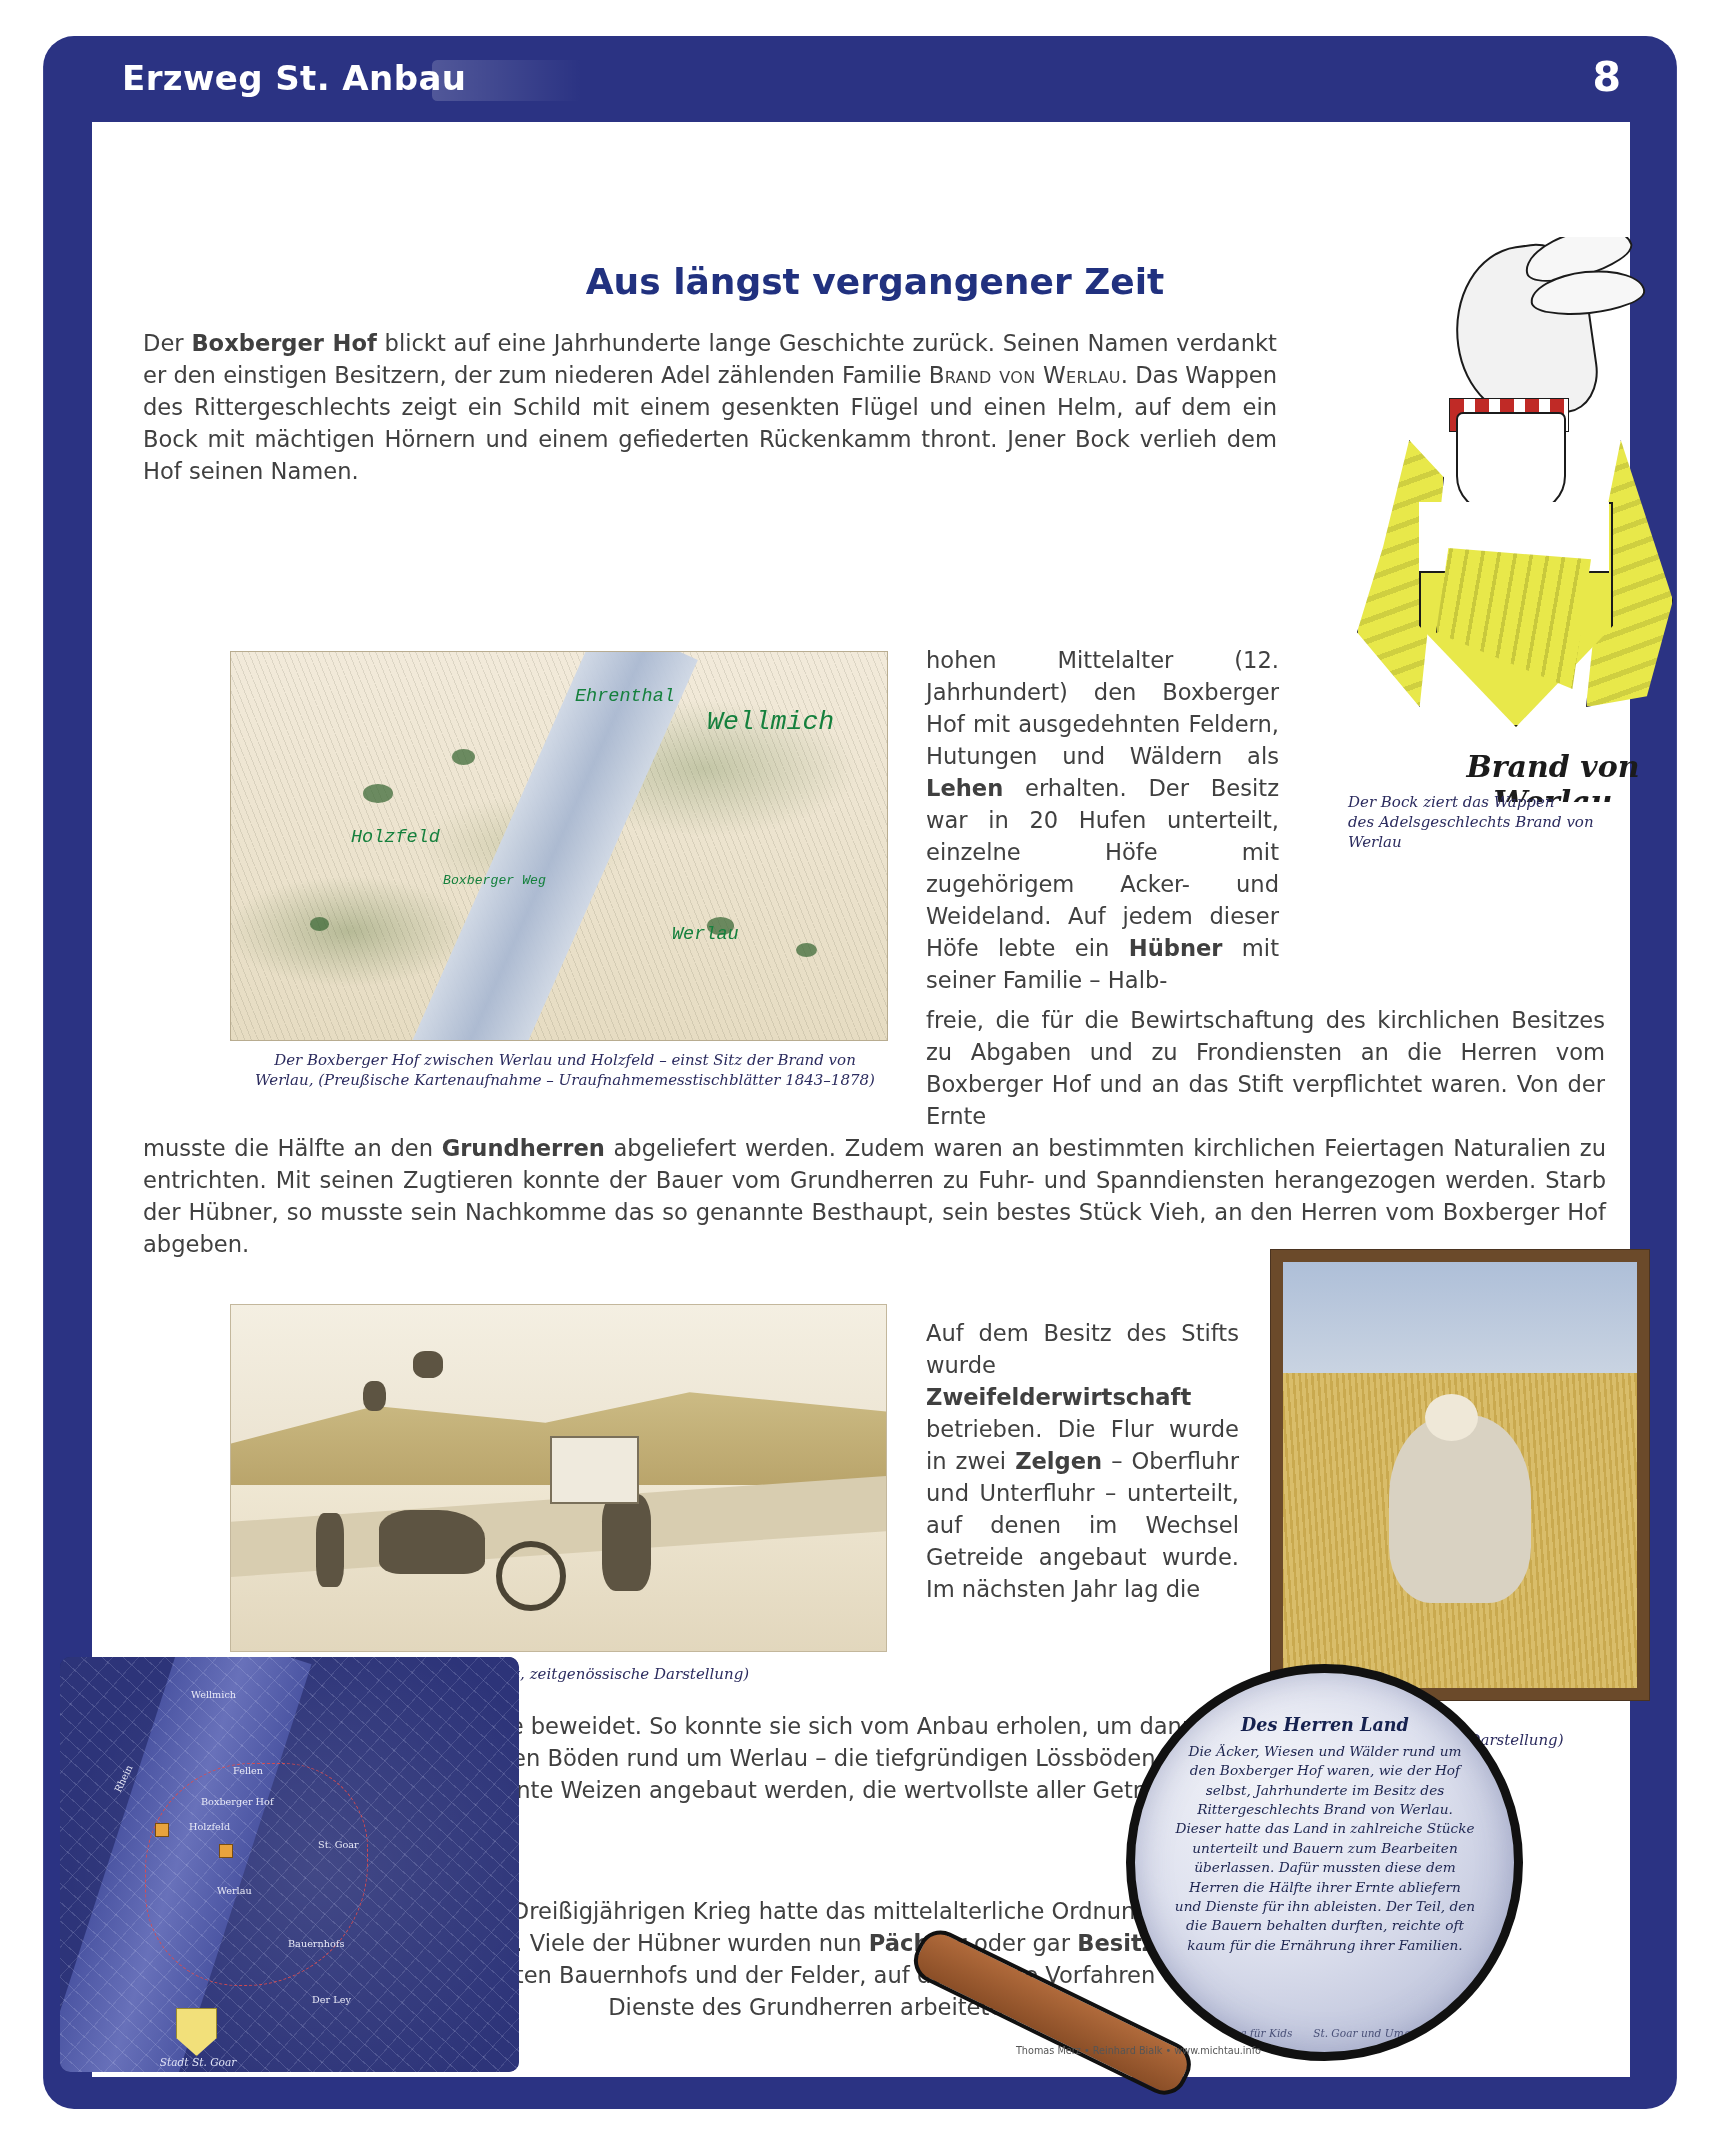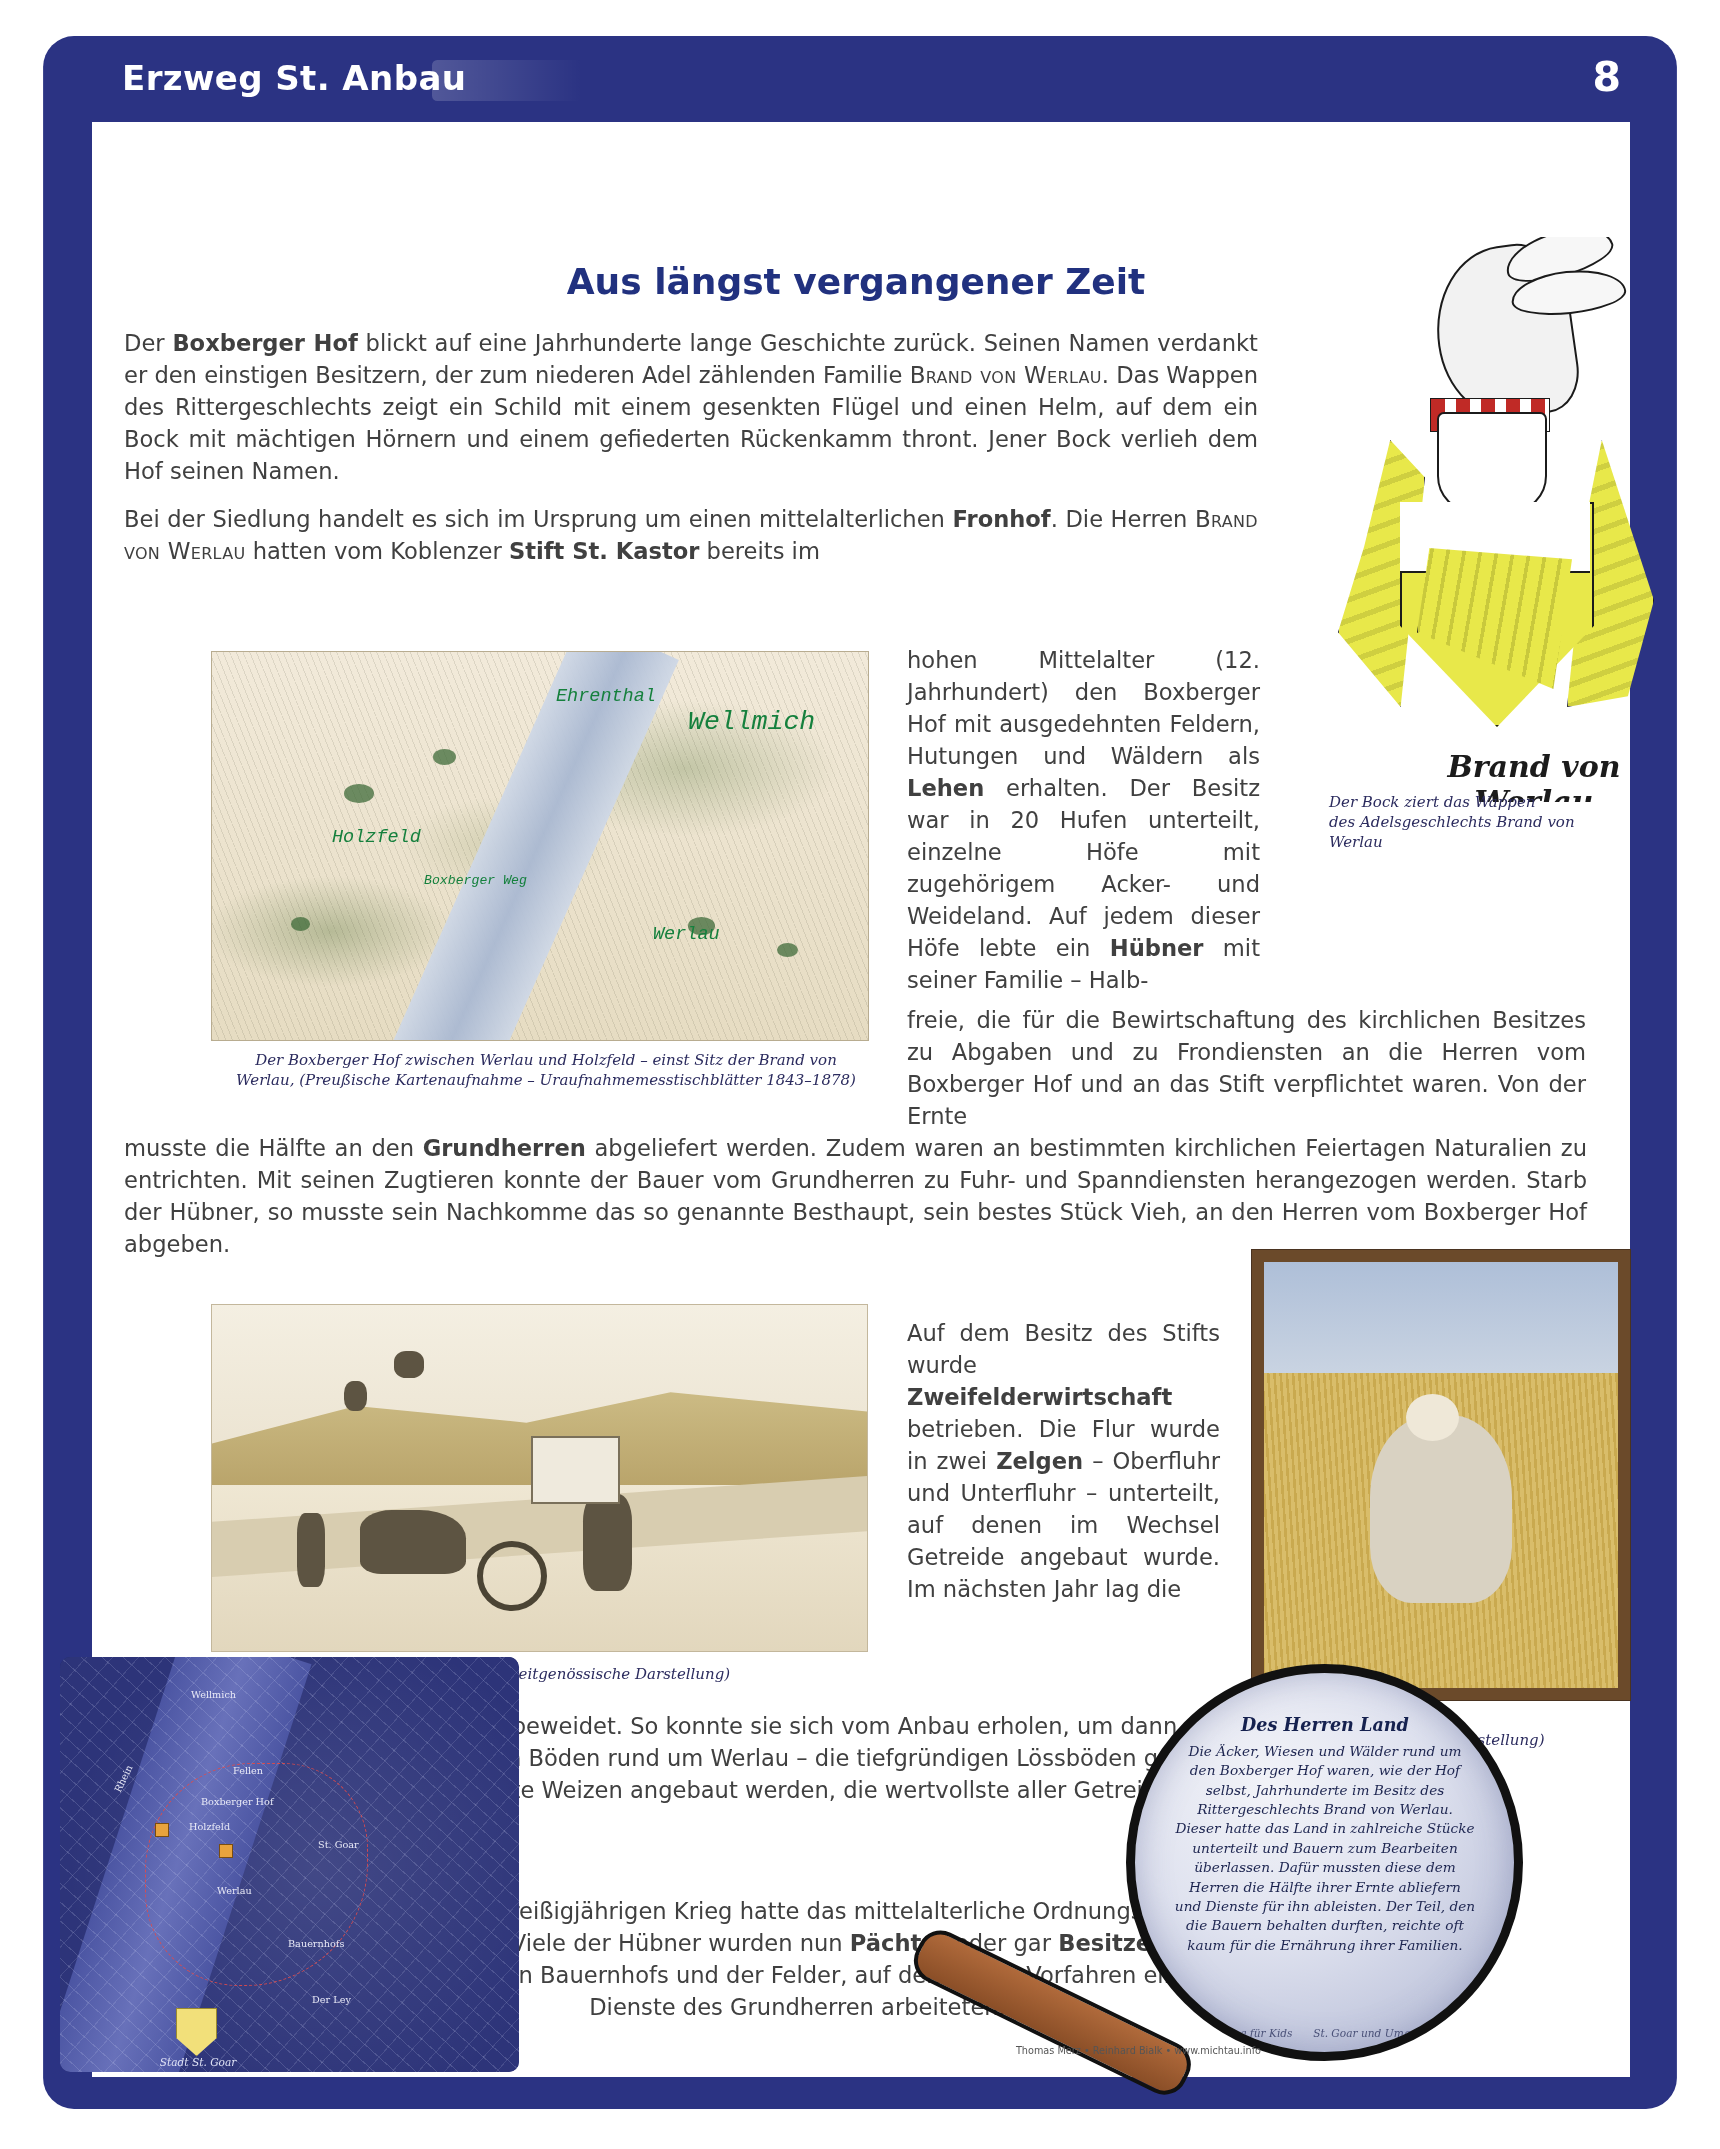--- a/index.html
+++ b/index.html
@@ -363,31 +363,28 @@
 
   <div class="blue-frame"></div>
   <div class="white-sheet"></div>
 
   <div class="header-bar">
     <div class="header-fade"></div>
     <div class="header-title">Erzweg St. Anbau</div>
     <div class="page-number">8</div>
   </div>
 
-  <div style="position:absolute; left:87px; top:122px; width:1538px; height:1955px;">
+  <div style="position:absolute; left:106px; top:122px; width:1538px; height:1955px;">
 
     <div class="main-title">Aus längst vergangener Zeit</div>
 
     <div class="col" style="left:37px; top:205px; width:1134px;">
       <span>Der </span><b>Boxberger Hof</b><span> blickt auf eine Jahrhunderte lange Geschichte zurück. Seinen Namen verdankt er den einstigen Besitzern, der zum niederen Adel zählenden Familie </span><span class="sc">Brand von Werlau</span><span>. Das Wappen des Rittergeschlechts zeigt ein Schild mit einem gesenkten Flügel und einen Helm, auf dem ein Bock mit mächtigen Hörnern und einem gefiederten Rückenkamm thront. Jener Bock verlieh dem Hof seinen Namen.</span>
     </div>
 
-    <div class="col" style="left:37px; top:381px; width:1134px;">
-      <span>Bei der Siedlung handelt es sich im Ursprung um einen mittelalterlichen </span><b>Fronhof</b><span>. Die Herren </span><span class="sc">Brand von Werlau</span><span> hatten vom Koblenzer </span><b>Stift St. Kastor</b><span> bereits im</span>
-    </div>
 
     <div class="col" style="left:820px; top:522px; width:353px; text-align:justify;">
       <span>hohen Mittelalter (12. Jahrhundert) den Boxberger Hof mit ausgedehnten Feldern, Hutungen und Wäldern als </span><b>Lehen</b><span> erhalten. Der Besitz war in 20 Hufen unterteilt, einzelne Höfe mit zugehörigem Acker- und Weideland. Auf jedem dieser Höfe lebte ein </span><b>Hübner</b><span> mit seiner Familie – Halb-</span>
     </div>
 
     <div class="col" style="left:820px; top:882px; width:679px;">
       <span>freie, die für die Bewirtschaftung des kirchlichen Besitzes zu Abgaben und zu Frondiensten an die Herren vom Boxberger Hof und an das Stift verpflichtet waren. Von der Ernte</span>
     </div>
 
     <div class="col" style="left:37px; top:1010px; width:1463px;">

